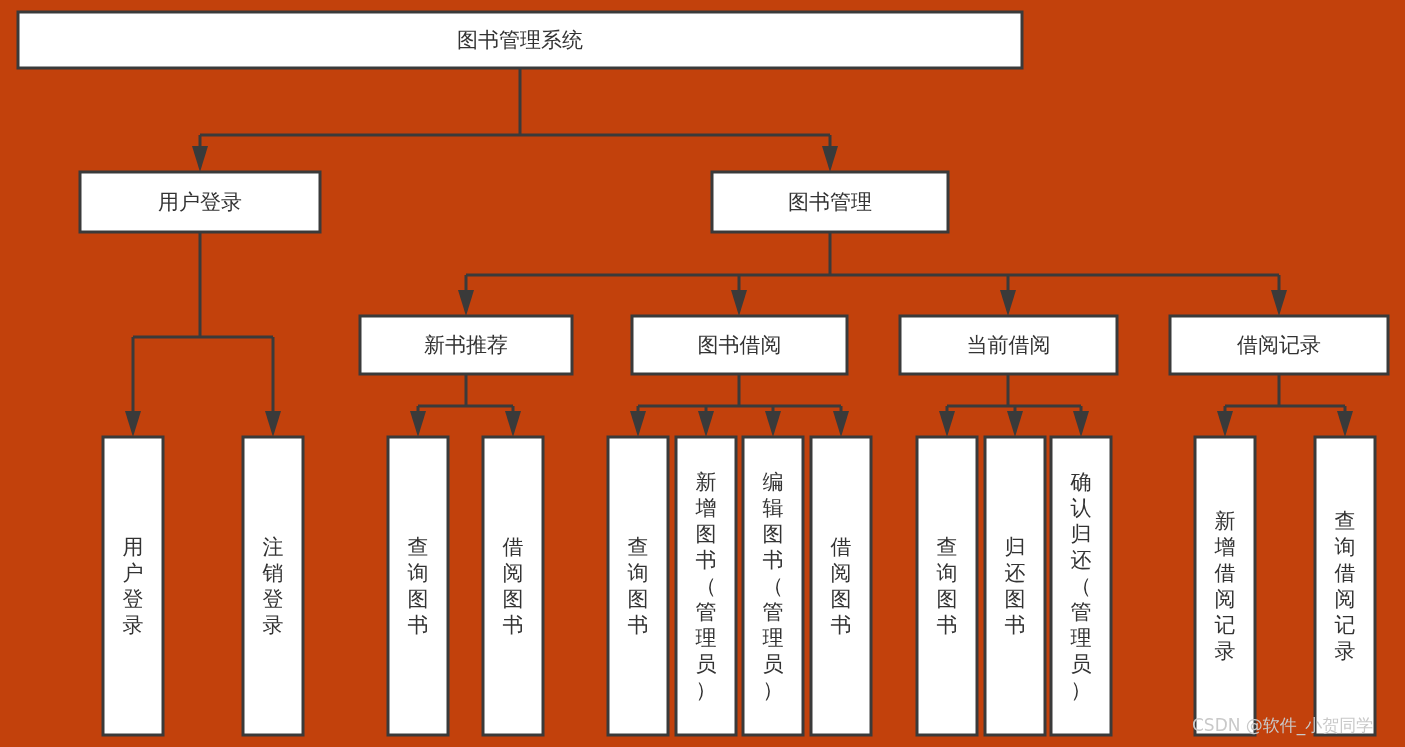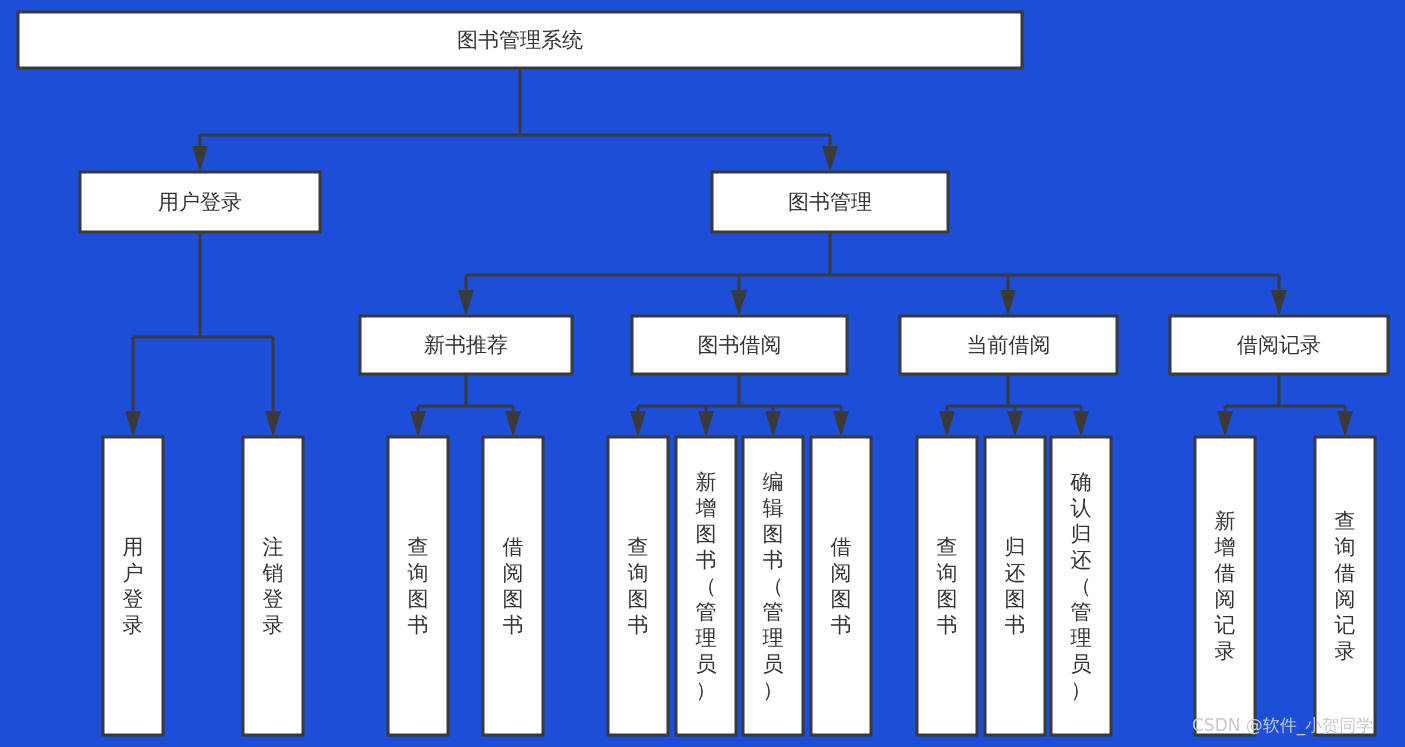--- a/index.html
+++ b/index.html
@@ -1,21 +1,21 @@
 <!DOCTYPE html>
 <html><head>
 <meta charset="utf-8">
 <title>图书管理系统 功能结构图</title>
 <style>
   html,body{margin:0;padding:0;background:#ffffff;}
   body{
     font-family:"DejaVu Sans","Liberation Sans",sans-serif;
     width:1405px;height:747px;overflow:hidden;
   }
-  #diagram-root{position:relative;width:1405px;height:747px;background:#1d4ed8;}
+  #diagram-root{position:relative;width:1405px;height:747px;background:#c2410c;}
   svg#tree-svg{position:absolute;left:0;top:0;width:1405px;height:747px;display:block;}
   .node-box{fill:#ffffff;stroke:#3a3a3a;stroke-width:3;}
   .node-label{
     fill:#333333;
     font-family:"DejaVu Sans","Liberation Sans",sans-serif;
     font-size:21px;
     text-anchor:middle;
     dominant-baseline:middle;
   }
   .node-label-vertical{

